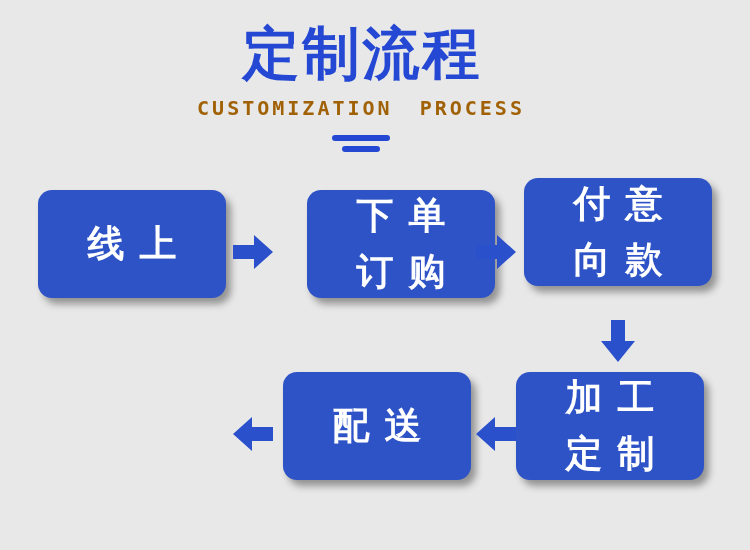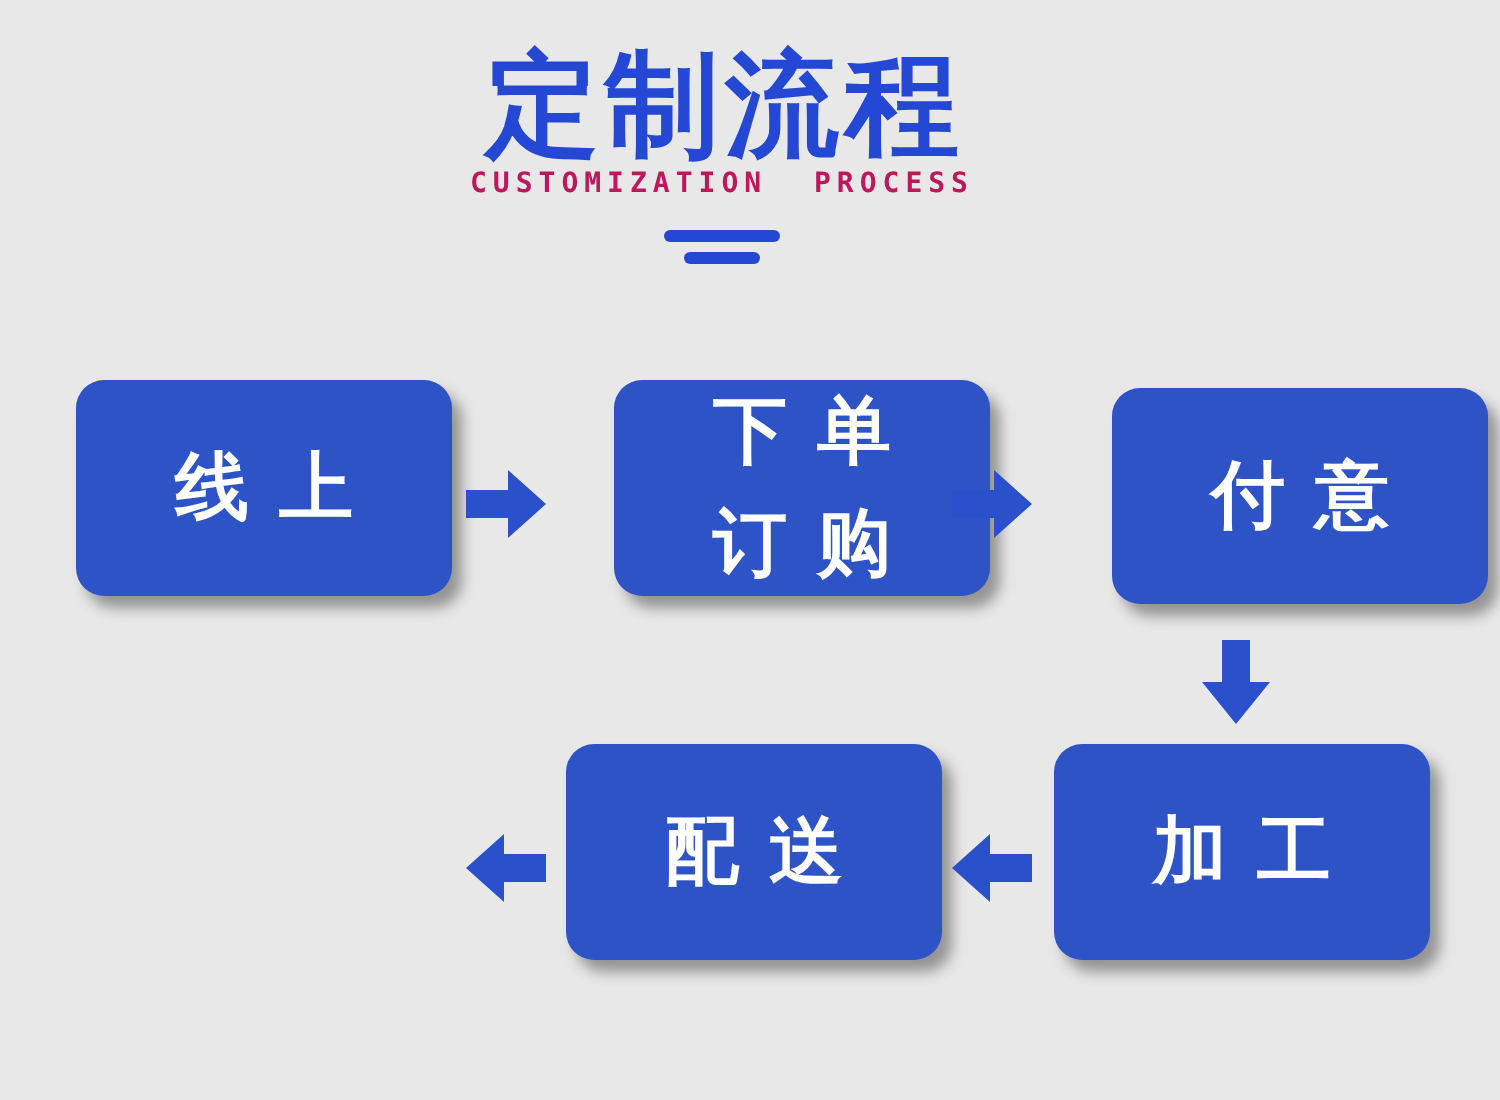--- a/index.html
+++ b/index.html
@@ -25,26 +25,26 @@
     margin: 0;
     font-size: 57px;
     line-height: 62px;
     font-weight: 900;
     letter-spacing: 3px;
     padding-left: 3px;
     color: #2448D3;
     font-family: "Liberation Sans", sans-serif;
   }
   .subtitle {
-    margin-top: 0;
-    font-size: 14px;
+    margin-top: 12px;
+    font-size: 20px;
     font-weight: 600;
     letter-spacing: 3px;
     word-spacing: 12px;
-    color: #be185d;
+    color: #a16207;
     font-family: "DejaVu Sans Mono", monospace;
   }
   .divider { margin-top: 15px; }
   .divider .line {
     margin: 0 auto;
     height: 6px;
     border-radius: 3px;
     background: #2448D3;
   }
   .divider .line-long  { width: 58px; }
@@ -68,24 +68,24 @@
     display: block;
     font-size: 37px;
     line-height: 56px;
     font-weight: 700;
     letter-spacing: 15px;
     padding-left: 15px;
     white-space: nowrap;
   }
   .b1 { left: 38px;  top: 190px; }
   .b2 { left: 283px; top: 190px; margin-left: 24px; }
-  .b3 { left: 524px; top: 194px; margin-left: 32px; }
+  .b3 { left: 524px; top: 178px; }
   .b4 { left: 38px;  top: 372px; }
   .b5 { left: 283px; top: 372px; }
-  .b6 { left: 527px; top: 372px; align-items: center; }
+  .b6 { left: 516px; top: 372px; align-items: center; }
 
   
   .arrow { position: absolute; color: #2A50CC; }
   .arrow svg { display: block; }
   .a-r1a { left: 233px; top: 234px; }
   .a-r1b { left: 476px; top: 234px; }
   .a-r2a { left: 233px; top: 416px; }
   .a-r2b { left: 476px; top: 416px; }
   .a-down { left: 600px; top: 320px; }
 </style>
@@ -105,27 +105,29 @@
 
   <div class="step-box b1">
     <span>线上</span>
   </div>
   <div class="step-box b2">
     <span>下单</span>
     <span>订购</span>
   </div>
   <div class="step-box b3">
     <span>付意</span>
+    <span>向款</span>
   </div>
 
   <div class="step-box b5">
     <span>配送</span>
   </div>
   <div class="step-box b6">
     <span>加工</span>
+    <span>定制</span>
   </div>
 
   <div class="arrow a-r1a">
     <svg width="40" height="36" viewBox="0 0 40 36">
         <polygon fill="currentColor" points="0,11 21,11 21,1 40,18 21,35 21,25 0,25"></polygon>
       </svg>
   </div>
   <div class="arrow a-r1b">
     <svg width="40" height="36" viewBox="0 0 40 36">
         <polygon fill="currentColor" points="0,11 21,11 21,1 40,18 21,35 21,25 0,25"></polygon>

